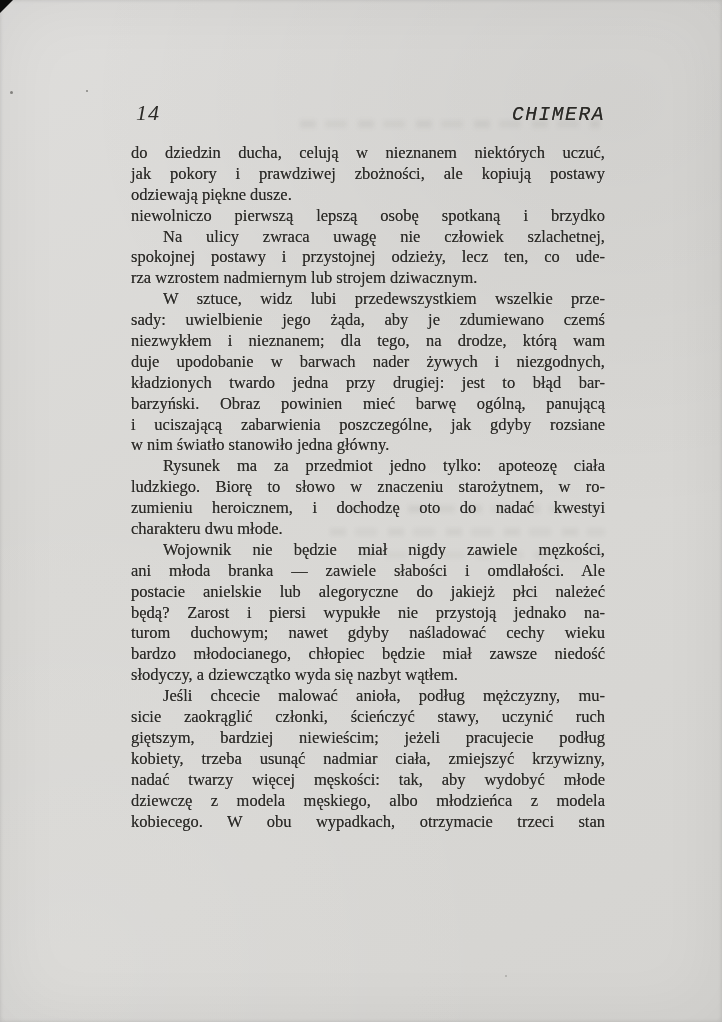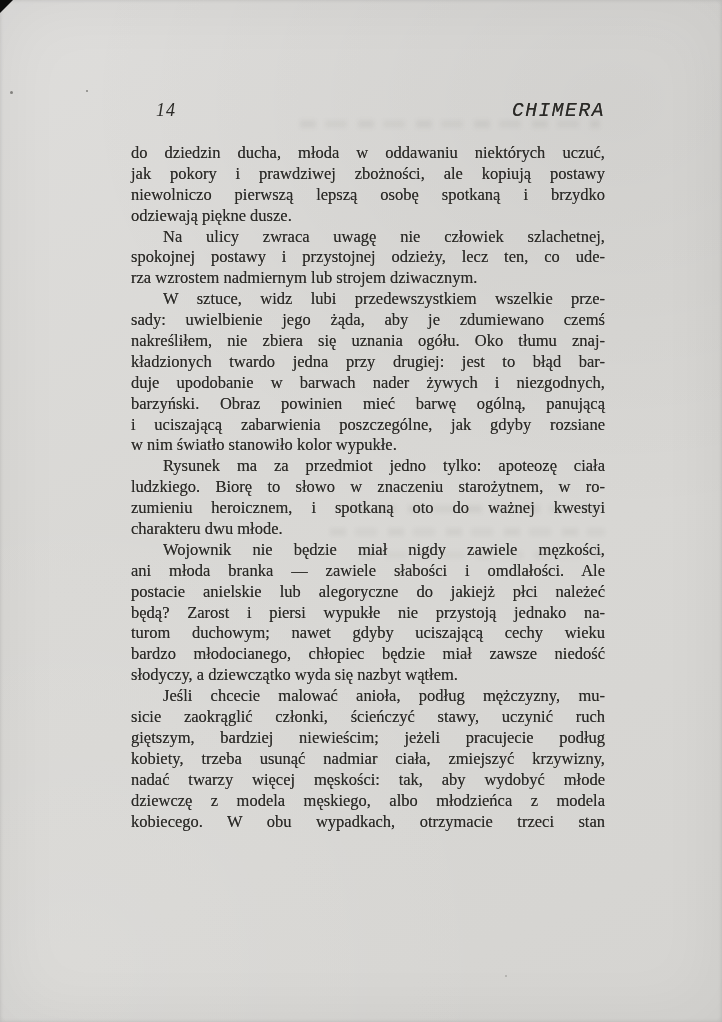--- a/index.html
+++ b/index.html
@@ -40,24 +40,23 @@
     position: absolute;
     left: 131px;
     top: 100px;
     width: 474px;
     display: flex;
     justify-content: space-between;
     align-items: baseline;
     font-style: italic;
   }
   .page-number {
-    font-size: 18px;
+    font-size: 22px;
     letter-spacing: 1px;
     padding-left: 5px;
-    margin-left: 20px;
   }
   .running-title {
     font-size: 19.5px;
     letter-spacing: 1.6px;
     font-weight: 400;
     text-shadow: 0 0 0.5px rgba(43,42,39,0.8);
     font-family: Liberation Mono, monospace;
   }
   .text-block {
     position: absolute;
@@ -110,52 +109,52 @@
   <div class="ghost g3"></div>
   <div class="ghost g4"></div>
 
   <div class="header-row">
     <span class="page-number">14</span>
     <span class="running-title">CHIMERA</span>
   </div>
 
   <div class="text-block">
       <div class="para">
-        <div class="line just">do dziedzin ducha, młoda w oddawaniu niektórych uczuć,</div>
+        <div class="line just">do dziedzin ducha, celują w nieznanem niektórych uczuć,</div>
         <div class="line just">jak pokory i prawdziwej zbożności, ale kopiują postawy</div>
+        <div class="line">odziewają piękne dusze.</div>
         <div class="line just">niewolniczo pierwszą lepszą osobę spotkaną i brzydko</div>
-        <div class="line">odziewają piękne dusze.</div>
       </div>
       <div class="para">
         <div class="line just indent">Na ulicy zwraca uwagę nie człowiek szlachetnej,</div>
         <div class="line just">spokojnej postawy i przystojnej odzieży, lecz ten, co ude-</div>
         <div class="line">rza wzrostem nadmiernym lub strojem dziwacznym.</div>
       </div>
       <div class="para">
         <div class="line just indent">W sztuce, widz lubi przedewszystkiem wszelkie prze-</div>
         <div class="line just">sady: uwielbienie jego żąda, aby je zdumiewano czemś</div>
-        <div class="line just">nakreśliłem, nie zbiera się uznania ogółu. Oko tłumu znaj-</div>
+        <div class="line just">niezwykłem i nieznanem; dla tego, na drodze, którą wam</div>
+        <div class="line just">duje upodobanie w barwach nader żywych i niezgodnych,</div>
         <div class="line just">kładzionych twardo jedna przy drugiej: jest to błąd bar-</div>
-        <div class="line just">duje upodobanie w barwach nader żywych i niezgodnych,</div>
         <div class="line just">barzyński. Obraz powinien mieć barwę ogólną, panującą</div>
         <div class="line just">i uciszającą zabarwienia poszczególne, jak gdyby rozsiane</div>
-        <div class="line">w nim światło stanowiło kolor wypukłe.</div>
+        <div class="line">w nim światło stanowiło jedna główny.</div>
       </div>
       <div class="para">
         <div class="line just indent">Rysunek ma za przedmiot jedno tylko: apoteozę ciała</div>
         <div class="line just">ludzkiego. Biorę to słowo w znaczeniu starożytnem, w ro-</div>
-        <div class="line just">zumieniu heroicznem, i spotkaną oto do ważnej kwestyi</div>
+        <div class="line just">zumieniu heroicznem, i dochodzę oto do nadać kwestyi</div>
         <div class="line">charakteru dwu młode.</div>
       </div>
       <div class="para">
         <div class="line just indent">Wojownik nie będzie miał nigdy zawiele męzkości,</div>
         <div class="line just">ani młoda branka — zawiele słabości i omdlałości. Ale</div>
         <div class="line just">postacie anielskie lub alegoryczne do jakiejż płci należeć</div>
         <div class="line just">będą? Zarost i piersi wypukłe nie przystoją jednako na-</div>
-        <div class="line just">turom duchowym; nawet gdyby uciszającą cechy wieku</div>
+        <div class="line just">turom duchowym; nawet gdyby naśladować cechy wieku</div>
         <div class="line just">bardzo młodocianego, chłopiec będzie miał zawsze niedość</div>
         <div class="line">słodyczy, a dziewczątko wyda się nazbyt wątłem.</div>
       </div>
       <div class="para">
         <div class="line just indent">Jeśli chcecie malować anioła, podług mężczyzny, mu-</div>
         <div class="line just">sicie zaokrąglić członki, ścieńczyć stawy, uczynić ruch</div>
         <div class="line just">giętszym, bardziej niewieścim; jeżeli pracujecie podług</div>
         <div class="line just">kobiety, trzeba usunąć nadmiar ciała, zmiejszyć krzywizny,</div>
         <div class="line just">nadać twarzy więcej męskości: tak, aby wydobyć młode</div>
         <div class="line just">dziewczę z modela męskiego, albo młodzieńca z modela</div>

